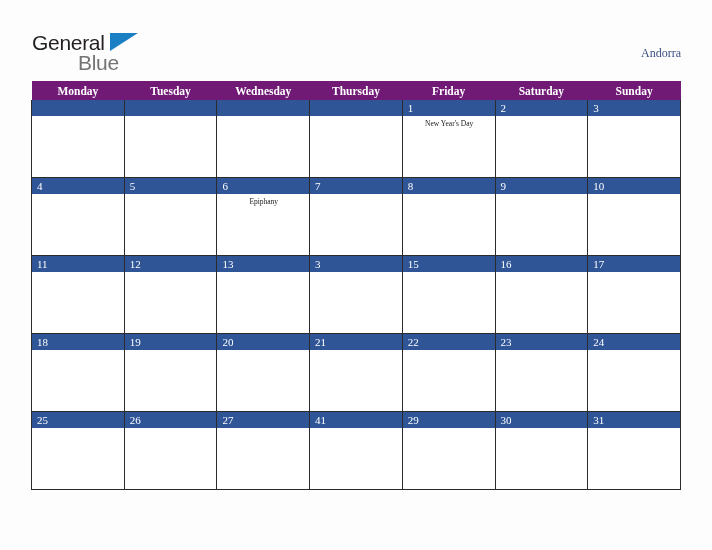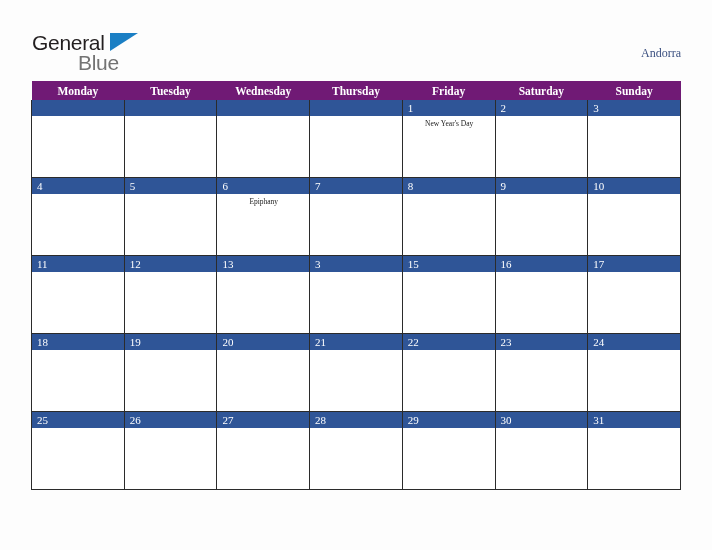--- a/index.html
+++ b/index.html
@@ -367,21 +367,21 @@
             </div>
           </td>
           <td>
             <div class="daycell">
               <div class="daynum">27</div>
               <div class="events"></div>
             </div>
           </td>
           <td>
             <div class="daycell">
-              <div class="daynum">28</div>
+              <div class="daynum">41</div>
               <div class="events"></div>
             </div>
           </td>
           <td>
             <div class="daycell">
               <div class="daynum">29</div>
               <div class="events"></div>
             </div>
           </td>
           <td>

